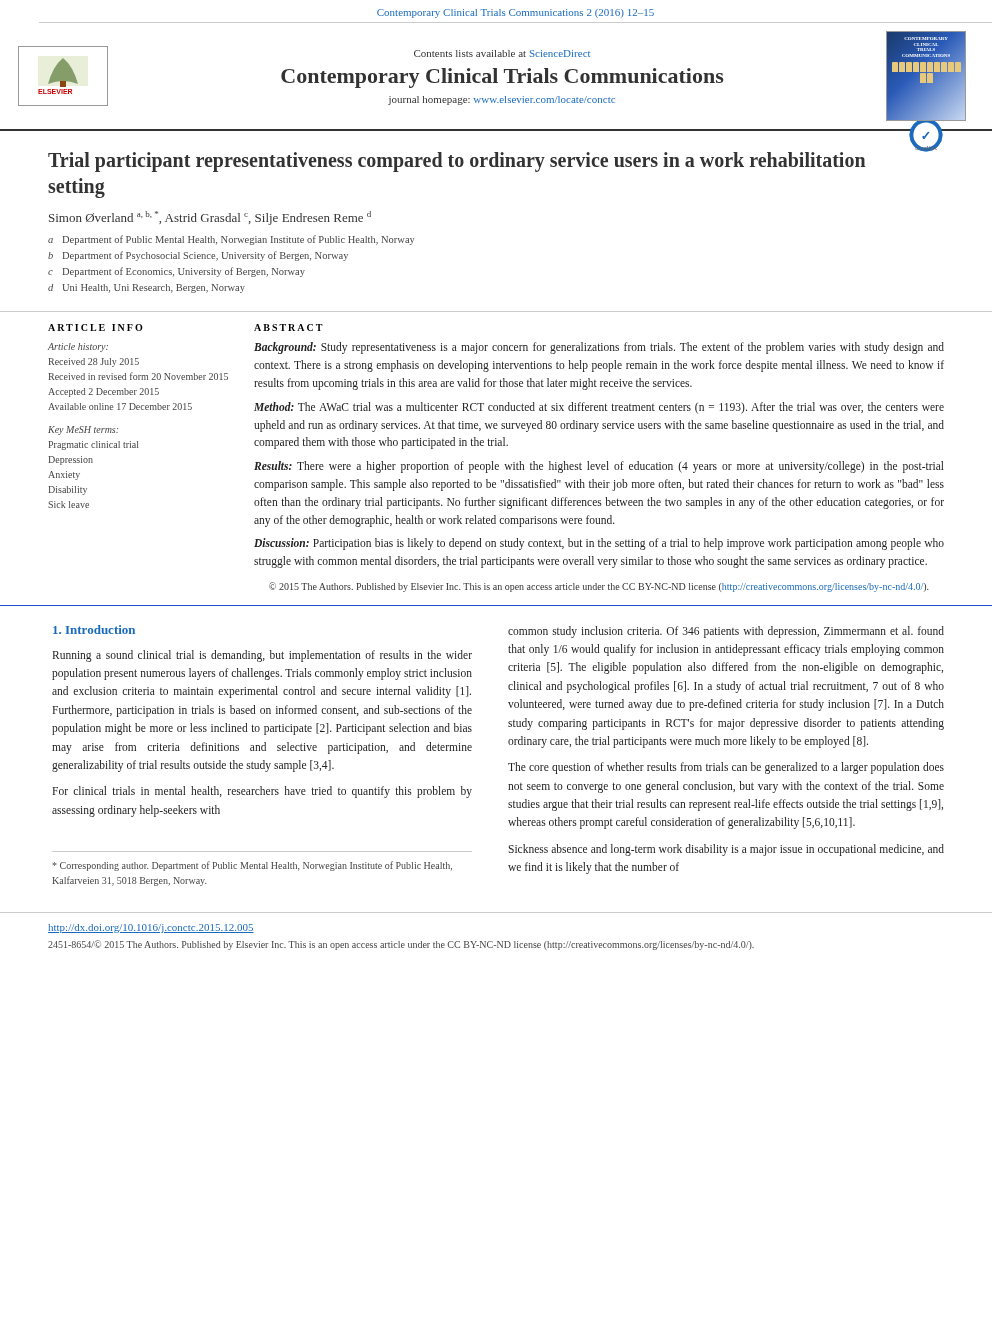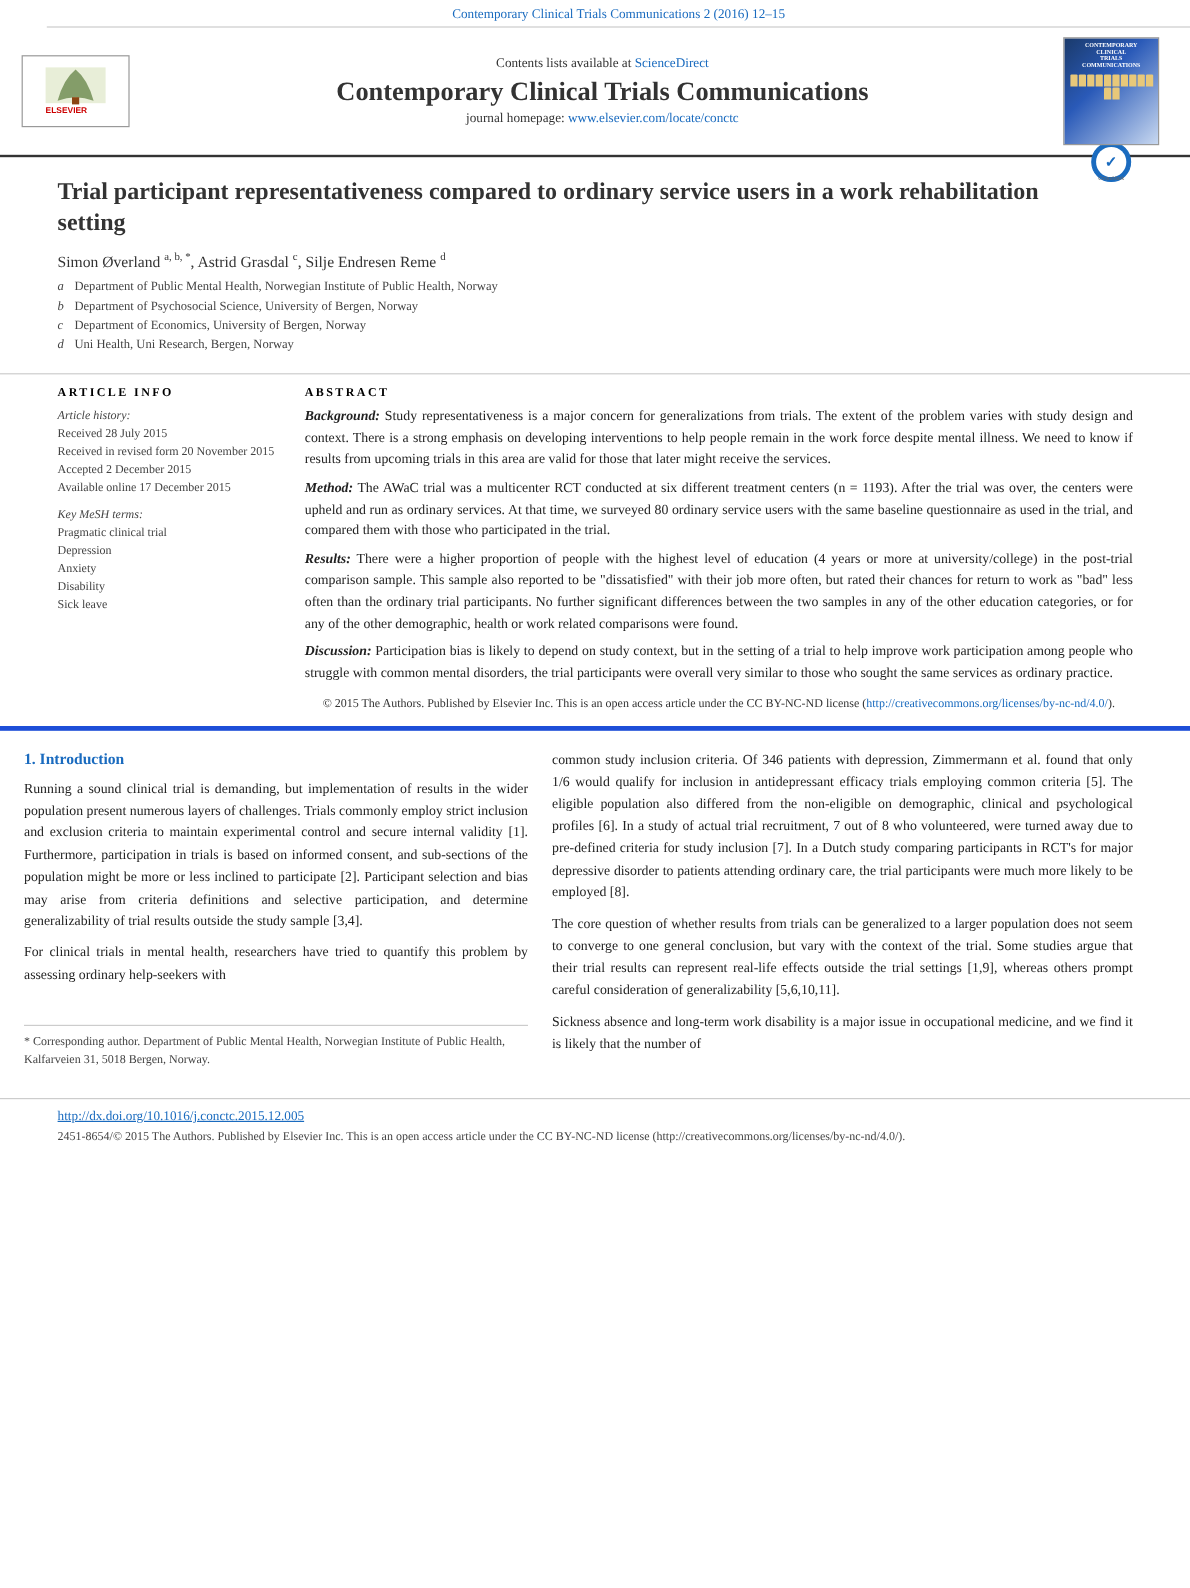--- a/index.html
+++ b/index.html
@@ -152,21 +152,21 @@
       margin-top: -30px;
     }
     .crossmark-icon {
       width: 36px;
       height: 36px;
     }
     .two-column {
       display: flex;
       padding: 10px 48px 10px 48px;
       gap: 16px;
-      border-bottom: 4px solid #1d4ed8;
+      border-bottom: 1px solid #1d4ed8;
     }
     .article-info {
       width: 190px;
       min-width: 190px;
     }
     .info-heading {
       font-size: 10px;
       font-weight: bold;
       letter-spacing: 2px;
       margin-bottom: 6px;
@@ -212,22 +212,22 @@
       color: #333;
       text-align: center;
       margin-top: 8px;
     }
     .license-line a {
       color: #1a6bbf;
       text-decoration: none;
     }
     .body-section {
       display: flex;
-      padding: 16px 48px 0 20px;
-      gap: 20px;
+      padding: 16px 48px 0 52px;
+      gap: 36px;
     }
     .body-left {
       width: 420px;
       min-width: 420px;
     }
     .body-right {
       flex: 1;
     }
     .section-heading {
       font-size: 13px;

